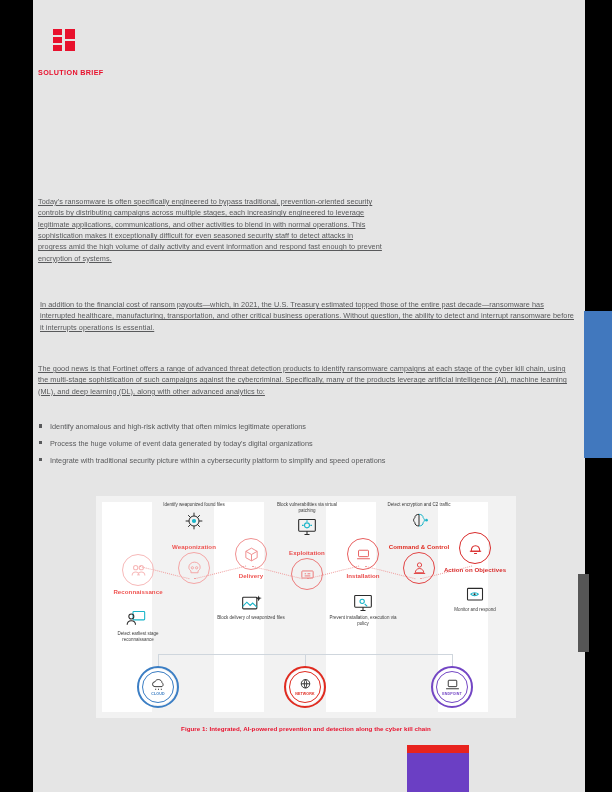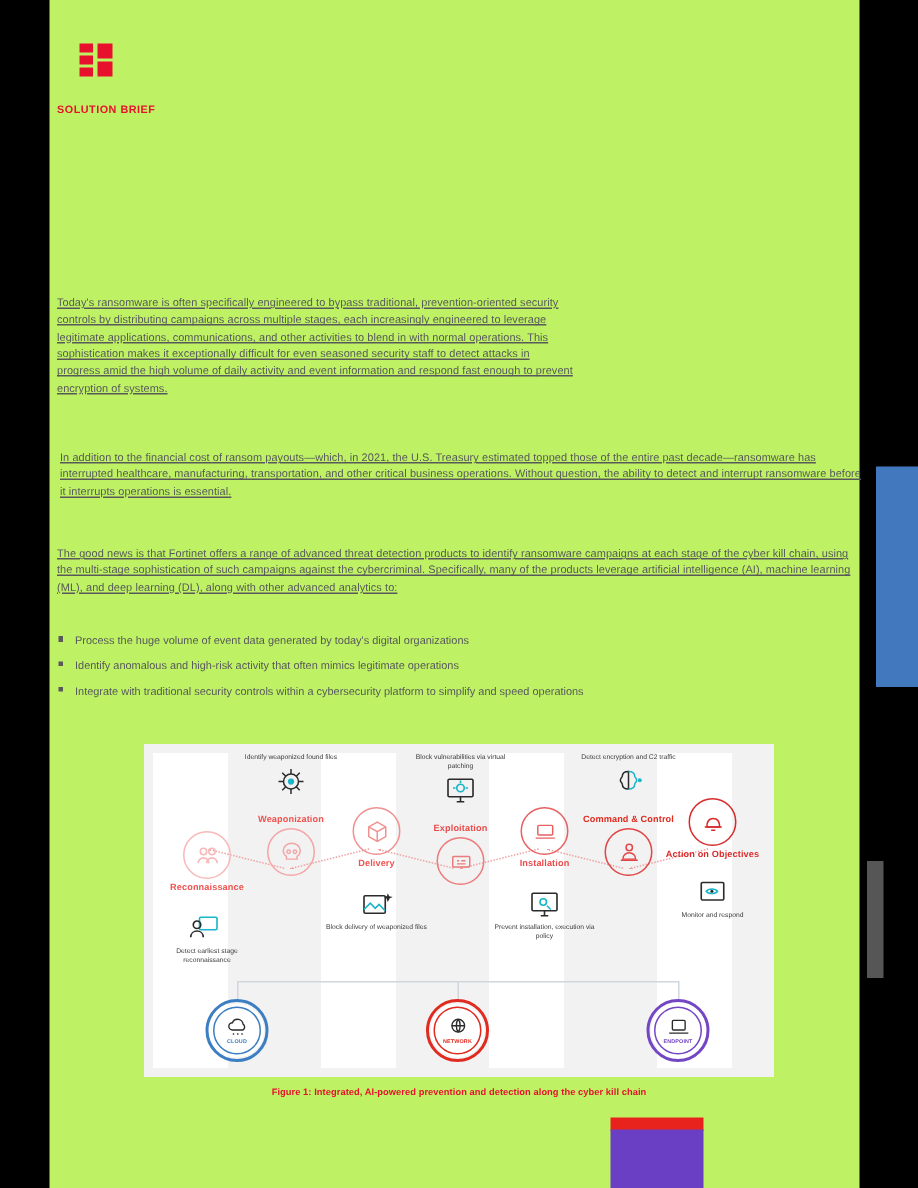--- a/index.html
+++ b/index.html
@@ -1,18 +1,18 @@
 <!DOCTYPE html>
 <html><head>
 <meta charset="utf-8">
 <style>
   html,body{margin:0;padding:0;background:#000;}
   body{width:612px;height:792px;position:relative;overflow:hidden;
        font-family:"Liberation Sans","DejaVu Sans",sans-serif;}
-  .page{position:absolute;left:33px;top:0;width:540px;height:792px;background:#bef264;}
+  .page{position:absolute;left:33px;top:0;width:540px;height:792px;background:#e5e5e5;padding-left:12px;}
   .side-black-l{position:absolute;left:0;top:0;width:33px;height:792px;background:#000;}
   .side-black-r{position:absolute;left:573px;top:0;width:39px;height:792px;background:#000;}
 
   
   .logo{position:absolute;left:20px;top:29px;width:22px;height:22px;}
   .logo .blk{position:absolute;background:#e8112d;}
   .logo .b1{left:0;top:0;width:9px;height:6px;}
   .logo .b2{left:12px;top:0;width:10px;height:10px;}
   .logo .b3{left:0;top:8px;width:9px;height:6px;}
   .logo .b4{left:12px;top:12px;width:10px;height:10px;}
@@ -79,23 +79,23 @@
       <span class="blk b5"></span>
   </div>
 
   <div class="solbrief">SOLUTION BRIEF</div>
 
   <div class="para p1">Today's ransomware is often specifically engineered to bypass traditional, prevention-oriented security controls by distributing campaigns across multiple stages, each increasingly engineered to leverage legitimate applications, communications, and other activities to blend in with normal operations. This sophistication makes it exceptionally difficult for even seasoned security staff to detect attacks in progress amid the high volume of daily activity and event information and respond fast enough to prevent encryption of systems.</div>
   <div class="para p2">In addition to the financial cost of ransom payouts—which, in 2021, the U.S. Treasury estimated topped those of the entire past decade—ransomware has interrupted healthcare, manufacturing, transportation, and other critical business operations. Without question, the ability to detect and interrupt ransomware before it interrupts operations is essential.</div>
   <div class="para p3">The good news is that Fortinet offers a range of advanced threat detection products to identify ransomware campaigns at each stage of the cyber kill chain, using the multi-stage sophistication of such campaigns against the cybercriminal. Specifically, many of the products leverage artificial intelligence (AI), machine learning (ML), and deep learning (DL), along with other advanced analytics to:</div>
 
   <div class="bullets">
+    <div class="bullet">Identify anomalous and high-risk activity that often mimics legitimate operations</div>
     <div class="bullet">Process the huge volume of event data generated by today's digital organizations</div>
-    <div class="bullet">Identify anomalous and high-risk activity that often mimics legitimate operations</div>
-    <div class="bullet">Integrate with traditional security controls within a cybersecurity platform to simplify and speed operations</div>
+    <div class="bullet">Integrate with traditional security picture within a cybersecurity platform to simplify and speed operations</div>
   </div>
 
   <div class="fig">
     <div class="colw" style="left:6px;"></div>
     <div class="colw" style="left:118px;"></div>
     <div class="colw" style="left:230px;"></div>
     <div class="colw" style="left:342px;"></div>
 
     <div class="dots" style="left:42px;top:76px;width:52px;transform:rotate(14deg);"></div>
     <div class="dots" style="left:97px;top:76px;width:54px;transform:rotate(-14deg);"></div>

